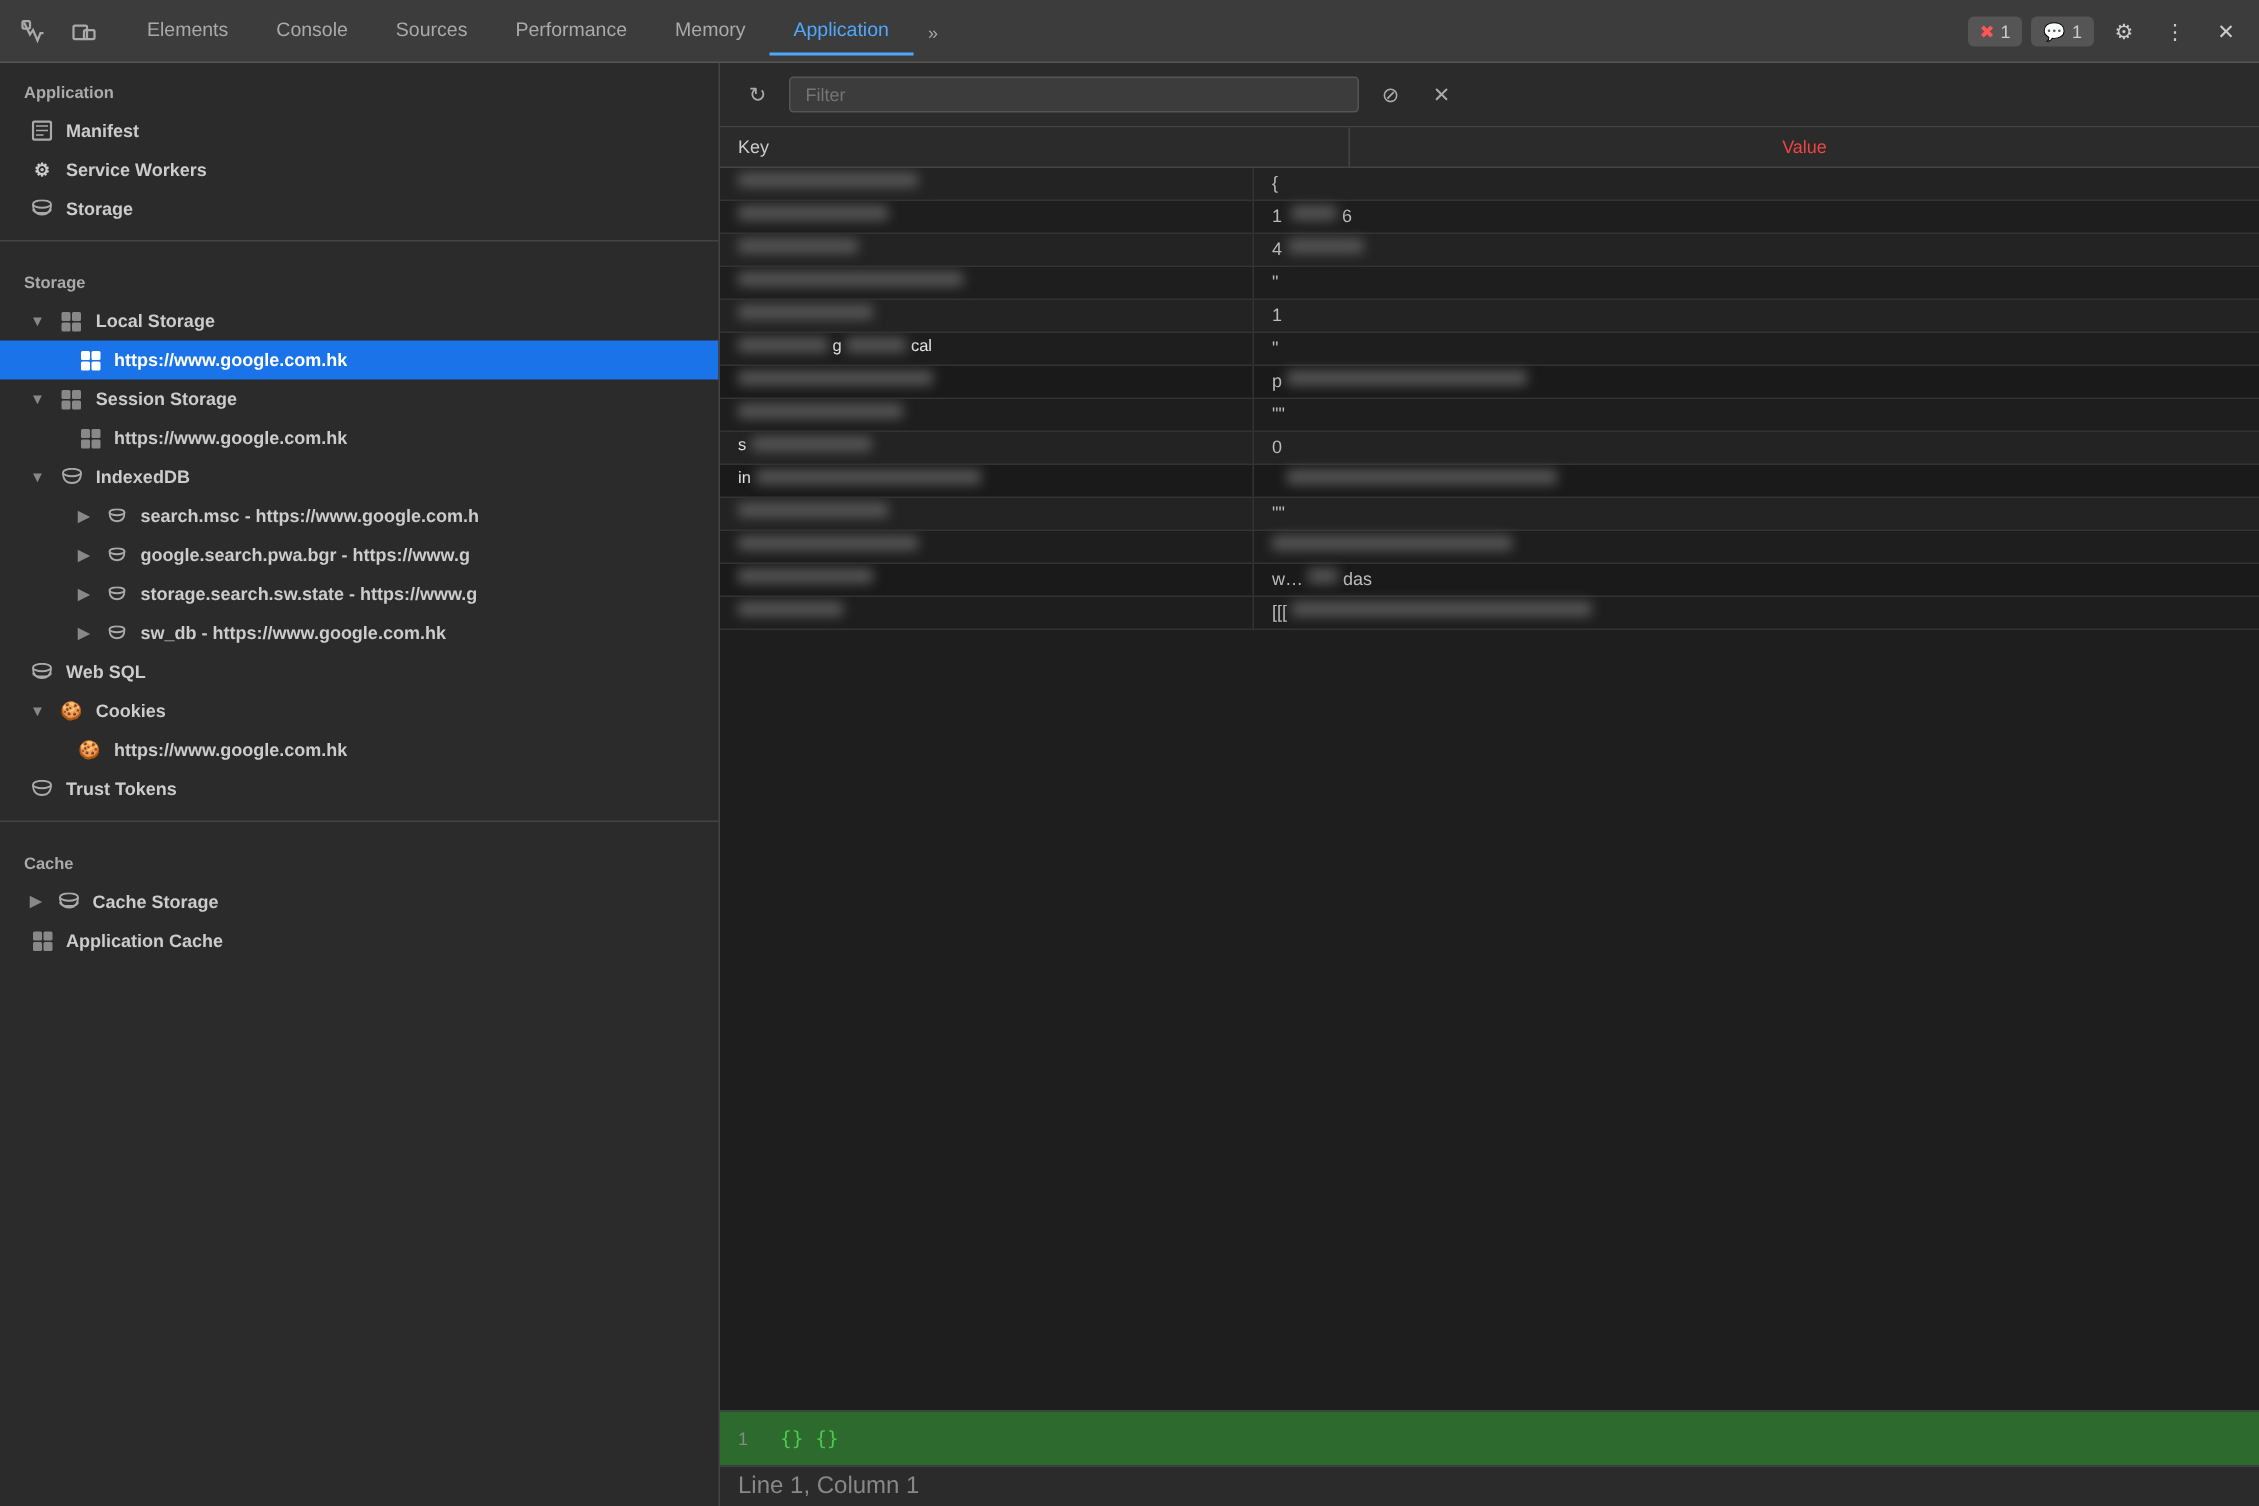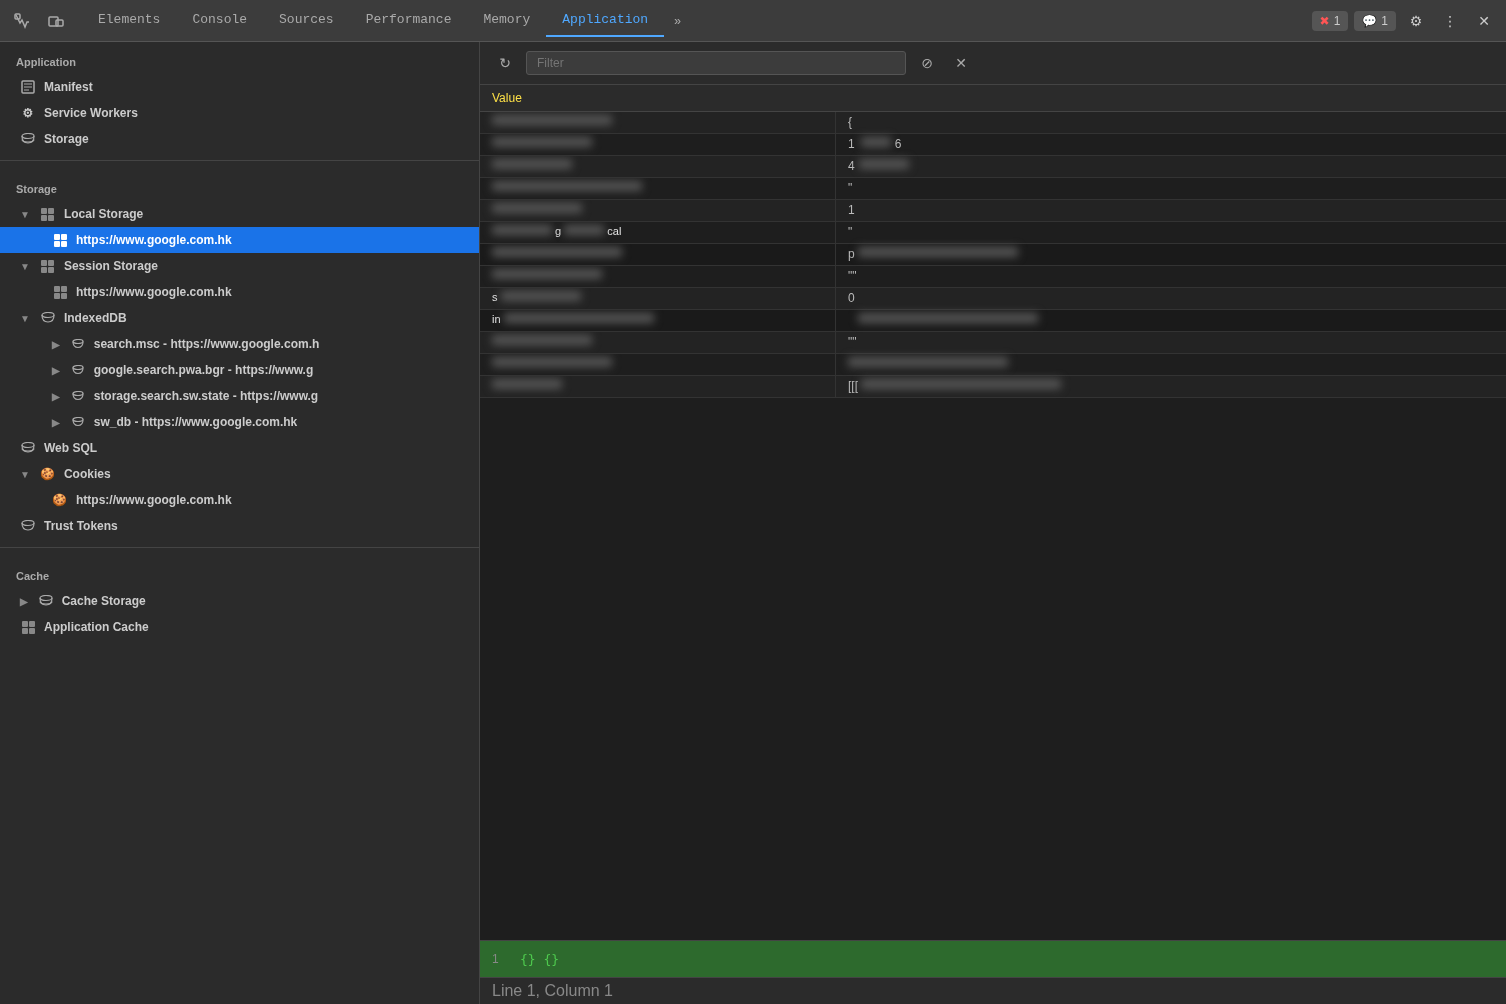--- a/index.html
+++ b/index.html
@@ -37,21 +37,20 @@
       border-radius: 4px;
       cursor: pointer;
       color: #ccc;
       font-size: 14px;
     }
     .tabs {
       display: flex;
       align-items: flex-end;
       gap: 0;
       flex: 1;
-      font-family: Liberation Mono, monospace;
     }
     .tab {
       padding: 8px 16px;
       color: #aaa;
       cursor: pointer;
       font-size: 13px;
       border-bottom: 2px solid transparent;
       white-space: nowrap;
     }
     .tab.active {
@@ -182,22 +181,23 @@
       padding: 6px 12px;
       font-size: 12px;
       color: #ccc;
       border-right: 1px solid #444;
       font-weight: 500;
     }
     .col-value {
       flex: 1;
       padding: 6px 12px;
       font-size: 12px;
-      color: #fde047;
+      color: #ef4444;
       font-weight: 500;
+      text-align: center;
     }
 
     .data-table-body {
       flex: 1;
       overflow-y: auto;
     }
 
     .table-row {
       display: flex;
       border-bottom: 1px solid #333;
@@ -525,20 +525,21 @@
   <div class="right-panel">
 
     <div class="panel-toolbar">
       <div class="toolbar-icon-btn">↻</div>
       <input class="filter-input" type="text" placeholder="Filter" style="">
       <div class="toolbar-icon-btn">⊘</div>
       <div class="toolbar-icon-btn">✕</div>
     </div>
 
     <div class="data-table-header">
+      <div class="col-key">Key</div>
       <div class="col-value">Value</div>
     </div>
 
     <div class="data-table-body">
 
       <div class="table-row">
         <div class="cell-key"><span class="blurred" style="width:120px; height:10px;">&nbsp;&nbsp;&nbsp;&nbsp;&nbsp;&nbsp;&nbsp;&nbsp;&nbsp;&nbsp;&nbsp;&nbsp;&nbsp;&nbsp;&nbsp;&nbsp;&nbsp;&nbsp;&nbsp;</span></div>
         <div class="cell-value">{</div>
       </div>
 
@@ -590,20 +591,24 @@
       <div class="table-row">
         <div class="cell-key"><span class="blurred" style="width:100px; height:10px;">&nbsp;&nbsp;&nbsp;&nbsp;&nbsp;&nbsp;&nbsp;&nbsp;&nbsp;&nbsp;&nbsp;&nbsp;&nbsp;&nbsp;&nbsp;&nbsp;</span></div>
         <div class="cell-value">""</div>
       </div>
 
       <div class="table-row">
         <div class="cell-key"><span class="blurred" style="width:120px; height:10px;">&nbsp;&nbsp;&nbsp;&nbsp;&nbsp;&nbsp;&nbsp;&nbsp;&nbsp;&nbsp;&nbsp;&nbsp;&nbsp;&nbsp;&nbsp;&nbsp;&nbsp;&nbsp;&nbsp;</span></div>
         <div class="cell-value"><span class="blurred" style="width:160px; height:10px;">&nbsp;&nbsp;&nbsp;&nbsp;&nbsp;&nbsp;&nbsp;&nbsp;&nbsp;&nbsp;&nbsp;&nbsp;&nbsp;&nbsp;&nbsp;&nbsp;&nbsp;&nbsp;&nbsp;&nbsp;&nbsp;&nbsp;&nbsp;&nbsp;&nbsp;</span></div>
       </div>
 
+      <div class="table-row" style="background:#1a1a1a;">
+        <div class="cell-key"><span class="blurred" style="width:90px; height:10px;">&nbsp;&nbsp;&nbsp;&nbsp;&nbsp;&nbsp;&nbsp;&nbsp;&nbsp;&nbsp;&nbsp;&nbsp;&nbsp;&nbsp;&nbsp;</span></div>
+        <div class="cell-value">w…&nbsp;<span class="blurred" style="width:20px; height:10px;">&nbsp;&nbsp;&nbsp;</span>&nbsp;das</div>
+      </div>
 
       <div class="table-row">
         <div class="cell-key"><span class="blurred" style="width:70px; height:10px;">&nbsp;&nbsp;&nbsp;&nbsp;&nbsp;&nbsp;&nbsp;&nbsp;&nbsp;&nbsp;&nbsp;&nbsp;</span></div>
         <div class="cell-value">[[[&nbsp;<span class="blurred" style="width:200px; height:10px;">&nbsp;&nbsp;&nbsp;&nbsp;&nbsp;&nbsp;&nbsp;&nbsp;&nbsp;&nbsp;&nbsp;&nbsp;&nbsp;&nbsp;&nbsp;&nbsp;&nbsp;&nbsp;&nbsp;&nbsp;&nbsp;&nbsp;&nbsp;&nbsp;&nbsp;&nbsp;&nbsp;&nbsp;&nbsp;&nbsp;&nbsp;&nbsp;</span></div>
       </div>
 
     </div>
 
     <div class="preview-pane">
       <div class="preview-line">

